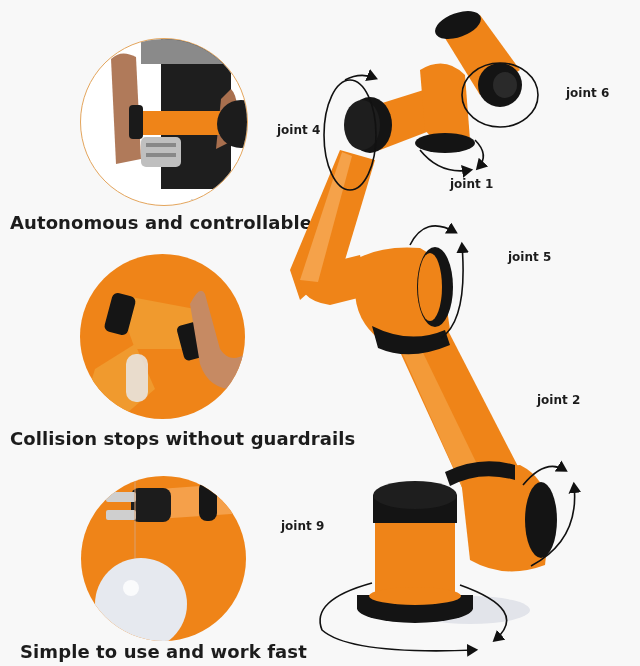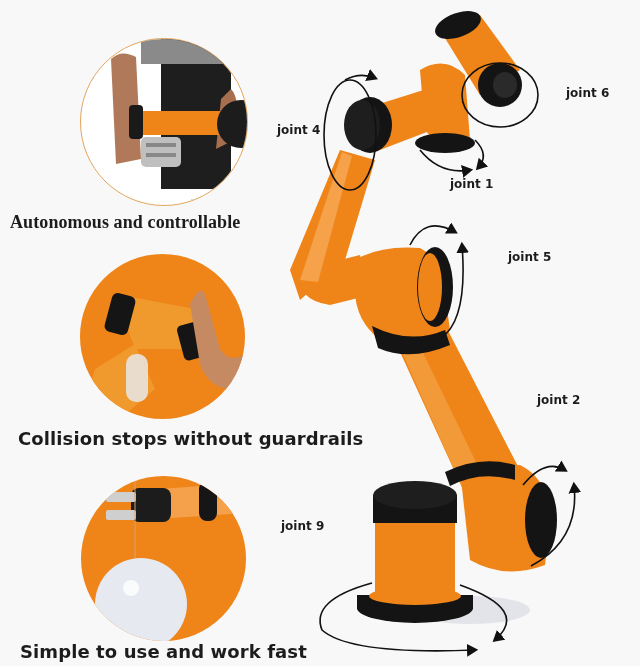--- a/index.html
+++ b/index.html
@@ -32,34 +32,34 @@
     <path d="M30 20 Q40 10 55 18 L60 120 L35 125 Z" fill="#b07a5a"></path>
     <path d="M150 50 Q160 60 155 100 L135 110 L140 60 Z" fill="#a86f4e"></path>
     <rect x="50" y="72" width="100" height="24" rx="6" fill="#ef8418"></rect>
     <rect x="48" y="66" width="14" height="34" rx="4" fill="#1a1a1a"></rect>
     <circle cx="160" cy="85" r="24" fill="#1c1c1c"></circle>
     <rect x="60" y="98" width="40" height="30" rx="5" fill="#bfbfbf"></rect>
     <rect x="65" y="104" width="30" height="4" fill="#888"></rect>
     <rect x="65" y="114" width="30" height="4" fill="#888"></rect>
   </svg>
 </div>
-<div class="caption" style="left:10px; top:212px;font-family:Liberation Serif, serif;">Autonomous and controllable</div>
+<div class="caption" style="left:10px; top:212px;">Autonomous and controllable</div>
 
 <div class="feature-circle" style="left:80px; top:254px; width:165px; height:165px; background:#ef8418;">
   <svg width="165" height="165" viewBox="0 0 165 165">
     <path d="M35 40 L115 55 L110 95 L55 95 Z" fill="#f09a2e"></path>
     <rect x="28" y="40" width="24" height="40" rx="6" transform="rotate(15 40 60)" fill="#151515"></rect>
     <rect x="100" y="68" width="32" height="36" rx="5" transform="rotate(-15 116 86)" fill="#151515"></rect>
     <path d="M15 115 L55 90 L75 135 L40 165 L0 165 Z" fill="#f09a2e"></path>
     <path d="M0 125 L30 150 L20 165 L0 165 Z" fill="#141414"></path>
     <rect x="46" y="100" width="22" height="48" rx="10" fill="#e8e8e8" opacity="0.85"></rect>
     <path d="M110 50 Q120 30 125 40 L140 95 Q150 110 165 100 L165 135 Q130 140 120 110 Z" fill="#c68a63"></path>
   </svg>
 </div>
-<div class="caption" style="left:10px; top:428px;margin-left:8px;">Collision stops without guardrails</div>
+<div class="caption" style="left:10px; top:428px;">Collision stops without guardrails</div>
 
 <div class="feature-circle" style="left:81px; top:476px; width:165px; height:165px; background:#ef8418;">
   <svg width="165" height="165" viewBox="0 0 165 165">
     <rect x="80" y="10" width="90" height="30" rx="6" transform="rotate(-4 120 25)" fill="#f5a04a"></rect>
     <rect x="118" y="5" width="18" height="40" rx="8" fill="#161616"></rect>
     <rect x="50" y="12" width="40" height="34" rx="8" fill="#1c1c1c"></rect>
     <rect x="25" y="16" width="30" height="10" rx="2" fill="#cfcfcf"></rect>
     <rect x="25" y="34" width="30" height="10" rx="2" fill="#cfcfcf"></rect>
     <line x1="54" y1="0" x2="54" y2="95" stroke="#d9a070" stroke-width="1"></line>
     <circle cx="60" cy="128" r="46" fill="#e6e9ef"></circle>

